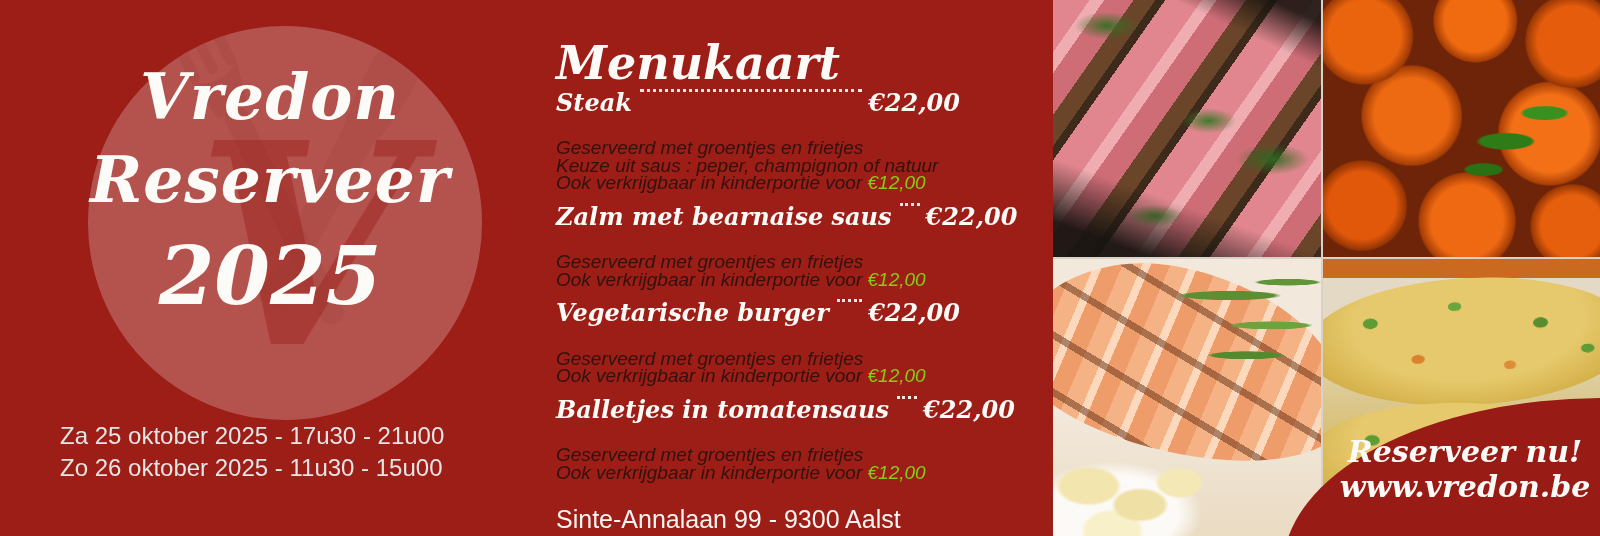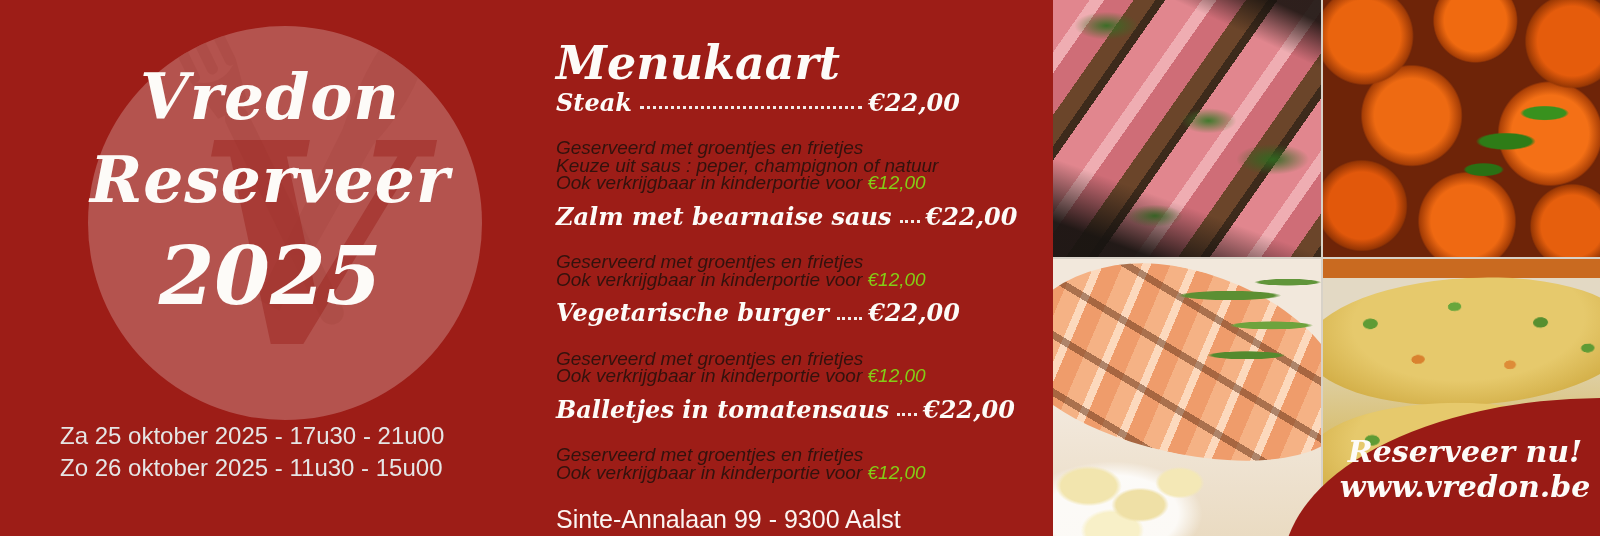--- a/index.html
+++ b/index.html
@@ -32,21 +32,21 @@
   }
   
   .menu{
     position:absolute;left:556px;top:38px;width:404px;color:#fff;
   }
   .menu-title{
     font-family:"DejaVu Serif",serif;font-style:italic;font-weight:bold;
     font-size:46px;line-height:1.1;color:#fdfbf8;
   }
   .menu-item{margin-bottom:11px;}
-  .item-row{display:flex;align-items:flex-end;}
+  .item-row{display:flex;align-items:flex-start;}
   .item-name,.item-price{
     font-family:"DejaVu Serif",serif;font-style:italic;font-weight:bold;
     font-size:24px;line-height:1.15;color:#fdfbf8;white-space:nowrap;
   }
   .leader{flex:1;border-bottom:3px dotted #f3e9e7;margin:0 6px 7px 8px;min-width:20px;}
   .item-desc{
     margin-top:23px;font-size:19px;line-height:17.5px;color:#33120d;font-style:italic;
   }
   .kinder-price{color:#84cc16;}
   .address{

